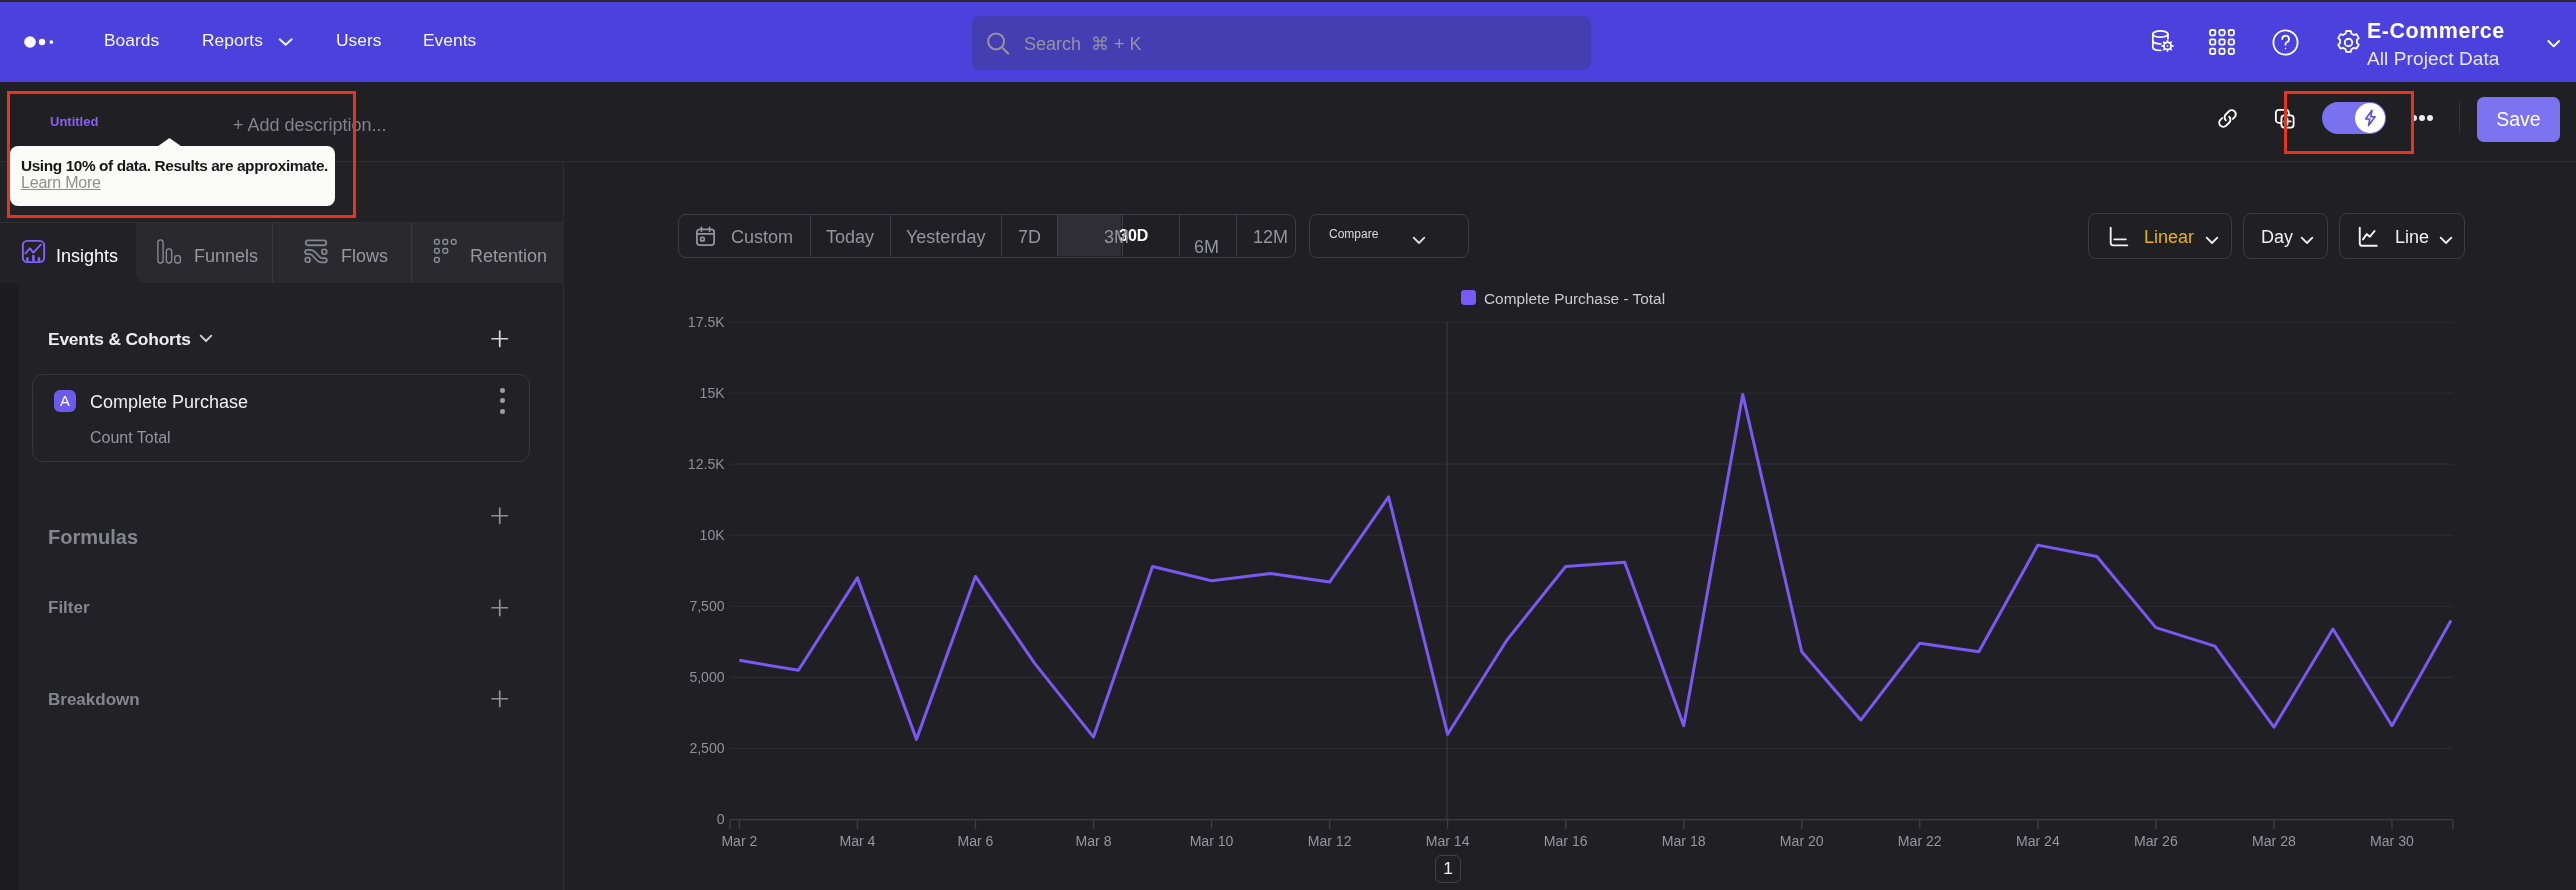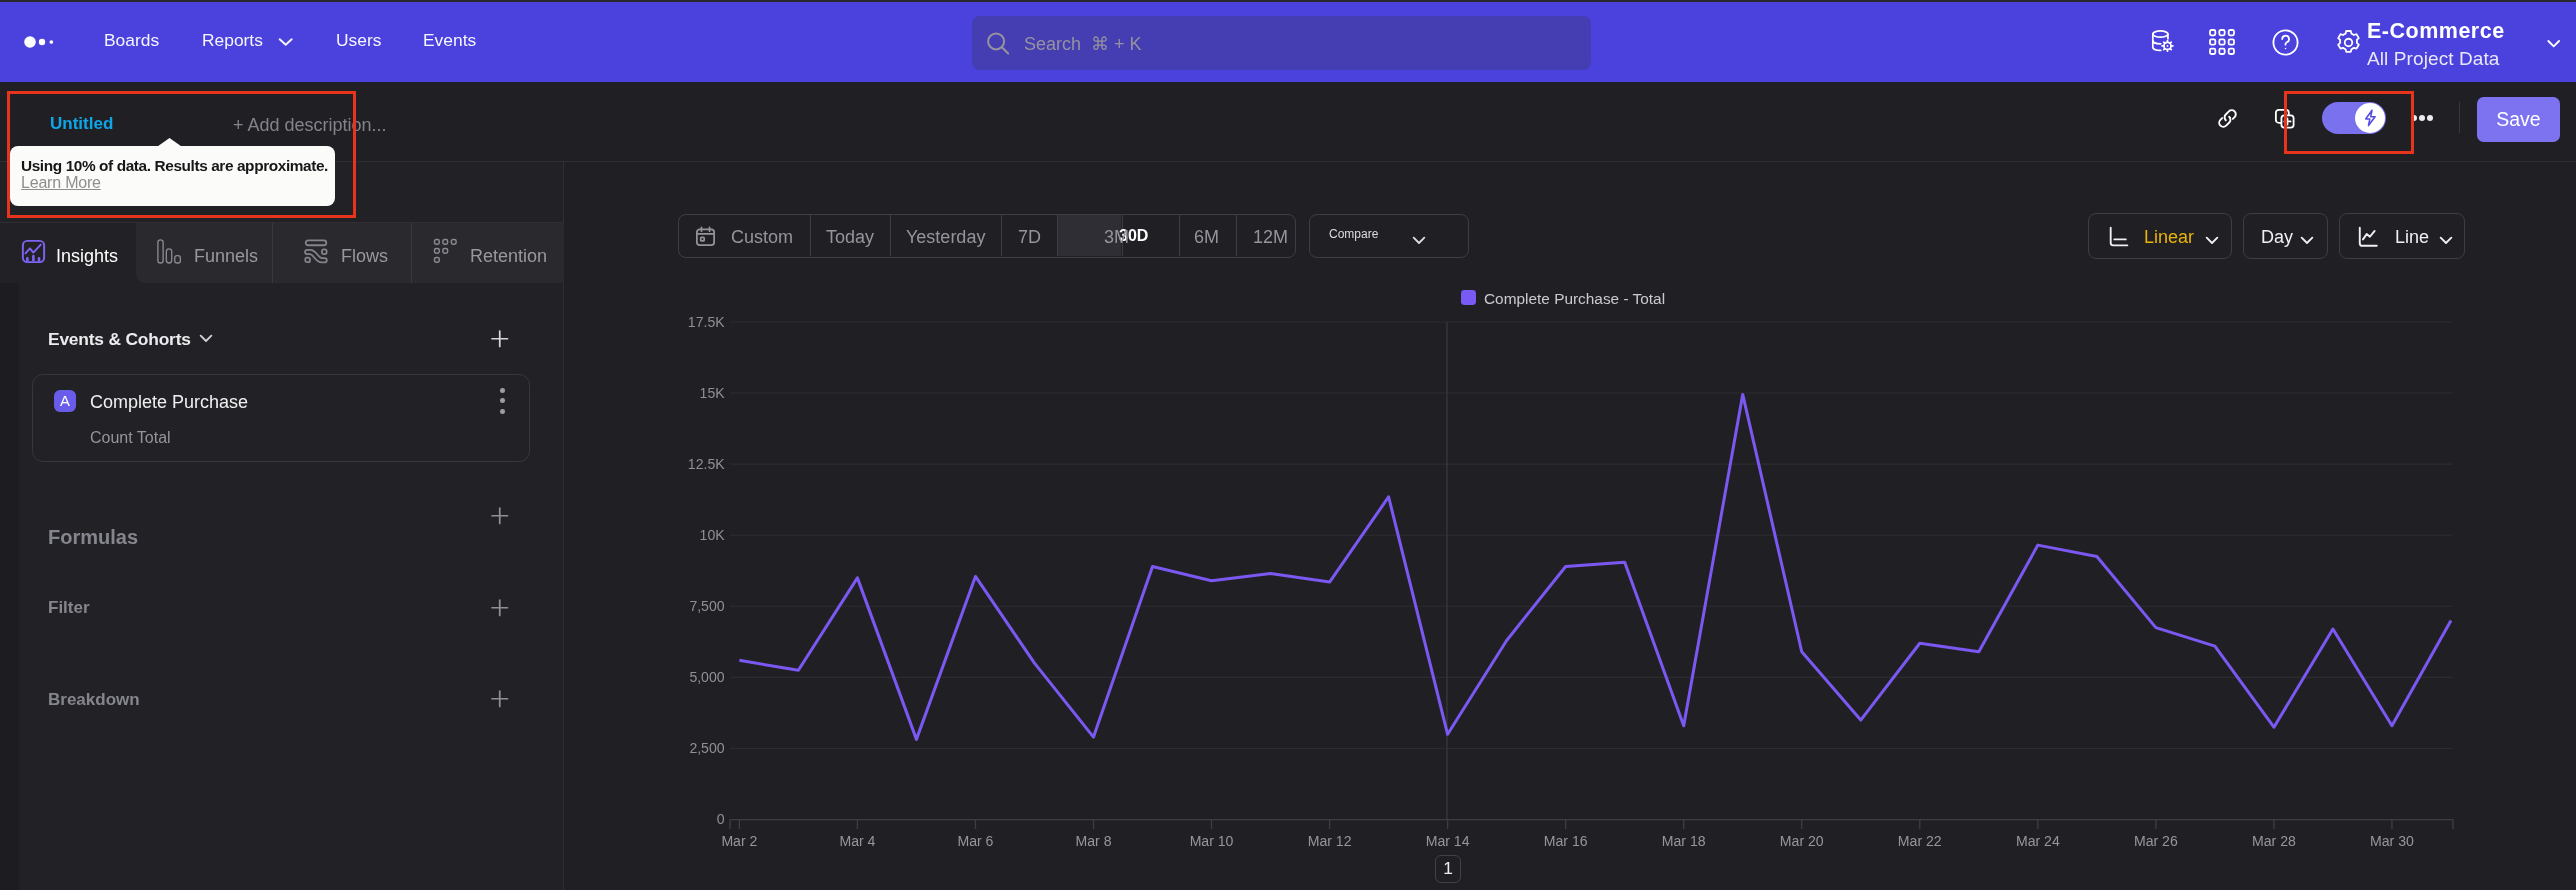--- a/index.html
+++ b/index.html
@@ -83,21 +83,21 @@
   <svg class="abs" style="left:2334px;top:27.5px;" width="29" height="29" viewBox="0 0 24 24" fill="none" stroke="#fff" stroke-width="1.5" stroke-linejoin="round">
     <path d="M13.9 2.5 l0.5 2.1 a7.6 7.6 0 0 1 2.1 1.2 l2.1 -0.7 1.9 3.3 -1.6 1.5 a7.6 7.6 0 0 1 0 2.4 l1.6 1.5 -1.9 3.3 -2.1 -0.7 a7.6 7.6 0 0 1 -2.1 1.2 l-0.5 2.1 h-3.8 l-0.5 -2.1 a7.6 7.6 0 0 1 -2.1 -1.2 l-2.1 0.7 -1.9 -3.3 1.6 -1.5 a7.6 7.6 0 0 1 0 -2.4 l-1.6 -1.5 1.9 -3.3 2.1 0.7 a7.6 7.6 0 0 1 2.1 -1.2 l0.5 -2.1 z"></path>
     <circle cx="12" cy="12" r="3.1"></circle>
   </svg>
   <div class="abs" style="left:2367px;top:19px;font-size:21.5px;font-weight:bold;color:#fff;letter-spacing:0.5px;">E-Commerce</div>
   <div class="abs" style="left:2367px;top:48px;font-size:19px;color:rgba(255,255,255,.88);letter-spacing:0.1px;">All Project Data</div>
   <svg class="abs" style="left:2546px;top:38px;" width="15.4" height="12" viewBox="0 0 23 18">
       <polyline points="3.5,4.5 11.5,12.5 19.5,4.5" fill="none" stroke="#fff" stroke-width="2.8" stroke-linecap="round" stroke-linejoin="round"></polyline>
     </svg>
 
-  <div class="abs" style="left:50px;top:114px;font-size:17px;font-weight:bold;color:#0ea5e9;">Untitled</div>
+  <div class="abs" style="left:50px;top:114px;font-size:13px;font-weight:bold;color:#8b5cf6;">Untitled</div>
   <div class="abs" style="left:131px;top:109px;width:76px;height:25px;background-color:#252532;border:1.3px dotted #4a4668;border-radius:5.4px;color:#8b80f2;font-size:17px;text-align:center;line-height:21.5px;margin-top:44px;">Sampled</div>
   <div class="abs" style="left:233px;top:115px;font-size:18px;color:#83838b;">+ Add description...</div>
 
   <svg class="abs" style="left:2216px;top:107px;" width="23" height="23" viewBox="0 0 24 24" fill="none" stroke="#fff" stroke-width="2" stroke-linecap="round">
     <path d="M10.2 13.8 a4.2 4.2 0 0 1 0 -6 l3.2 -3.2 a4.24 4.24 0 0 1 6 6 l-1.8 1.8"></path>
     <path d="M13.8 10.2 a4.2 4.2 0 0 1 0 6 l-3.2 3.2 a4.24 4.24 0 0 1 -6 -6 l1.8 -1.8"></path>
   </svg>
 
   <svg class="abs" style="left:2273px;top:107px;" width="23" height="23" viewBox="0 0 24 24" fill="none" stroke="#fff" stroke-width="1.9" stroke-linecap="round" stroke-linejoin="round">
     <rect x="3" y="3" width="13.5" height="13.5" rx="3"></rect>
@@ -201,21 +201,21 @@
       <line x1="16.2" y1="2.5" x2="16.2" y2="6.5"></line>
     <line x1="3.6" y1="9.3" x2="20.4" y2="9.3"></line>
     <rect x="7" y="13" width="3.6" height="3.6" rx="0.8"></rect>
   </svg>
   <div class="abs graytx" style="left:731px;top:227px;font-size:18px;">Custom</div>
   <div class="abs graytx" style="left:826px;top:227px;font-size:18px;">Today</div>
   <div class="abs graytx" style="left:906px;top:227px;font-size:18px;">Yesterday</div>
   <div class="abs graytx" style="left:1018px;top:227px;font-size:18px;">7D</div>
   <div class="abs" style="left:1119px;top:227px;font-size:16px;font-weight:bold;color:#fff;">30D</div>
   <div class="abs graytx" style="left:1104px;top:227px;font-size:18px;">3M</div>
-  <div class="abs graytx" style="left:1194px;top:227px;font-size:18px;">6M</div>
+  <div class="abs graytx" style="left:1194px;top:237px;font-size:18px;">6M</div>
   <div class="abs graytx" style="left:1253px;top:227px;font-size:18px;">12M</div>
 
   <div class="btn" style="left:1309px;top:214px;width:160px;height:44px;"></div>
   <div class="abs" style="left:1329px;top:227px;font-size:12px;color:#dcdce0;">Compare</div>
   <svg class="abs" style="left:1411px;top:235px;" width="16" height="11.4" viewBox="0 0 24 17">
       <polyline points="4,4 12,12 20,4" fill="none" stroke="#dcdce0" stroke-width="2.8" stroke-linecap="round" stroke-linejoin="round"></polyline>
     </svg>
 
   <div class="btn" style="left:2088px;top:213px;width:144px;height:46px;"></div>
   <svg class="abs" style="left:2106px;top:224px;" width="25" height="25" viewBox="0 0 24 24" fill="none" stroke="#f0f0f2" stroke-width="1.8" stroke-linecap="round">

